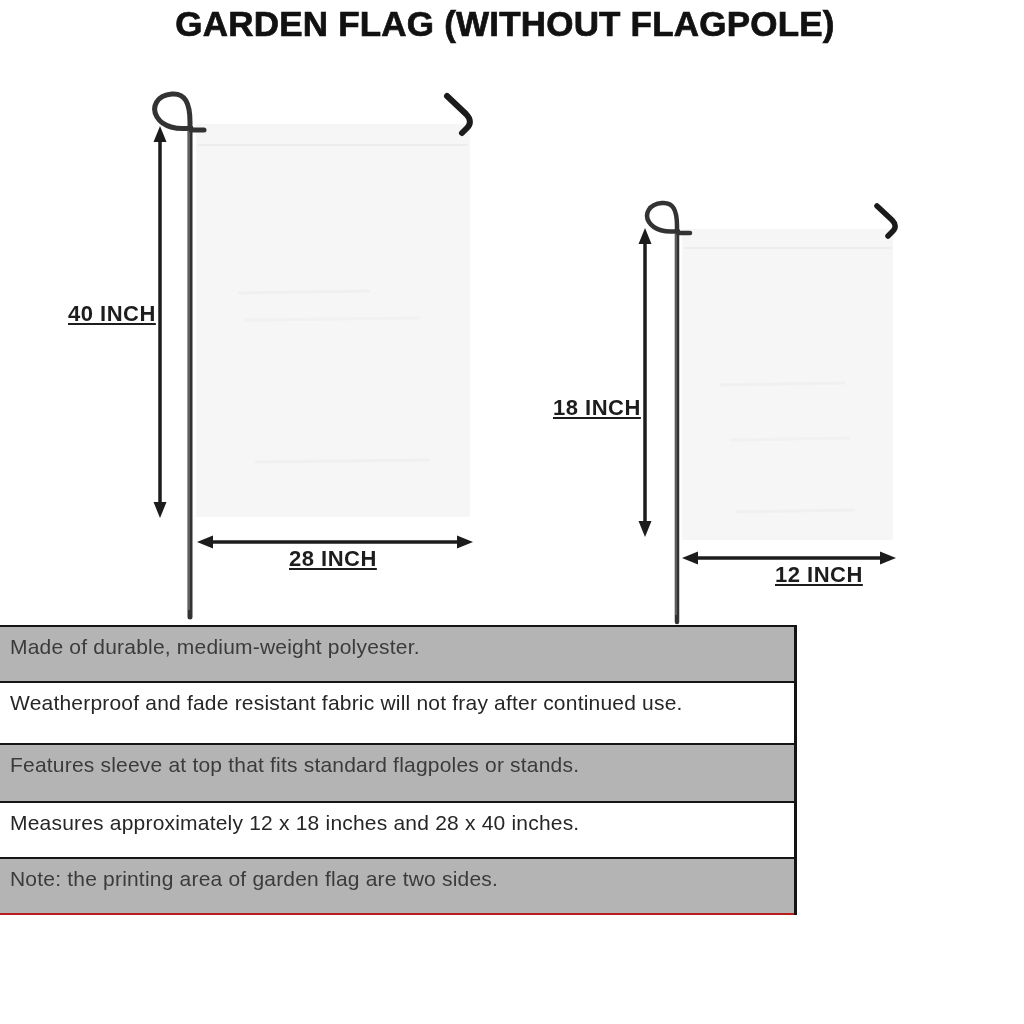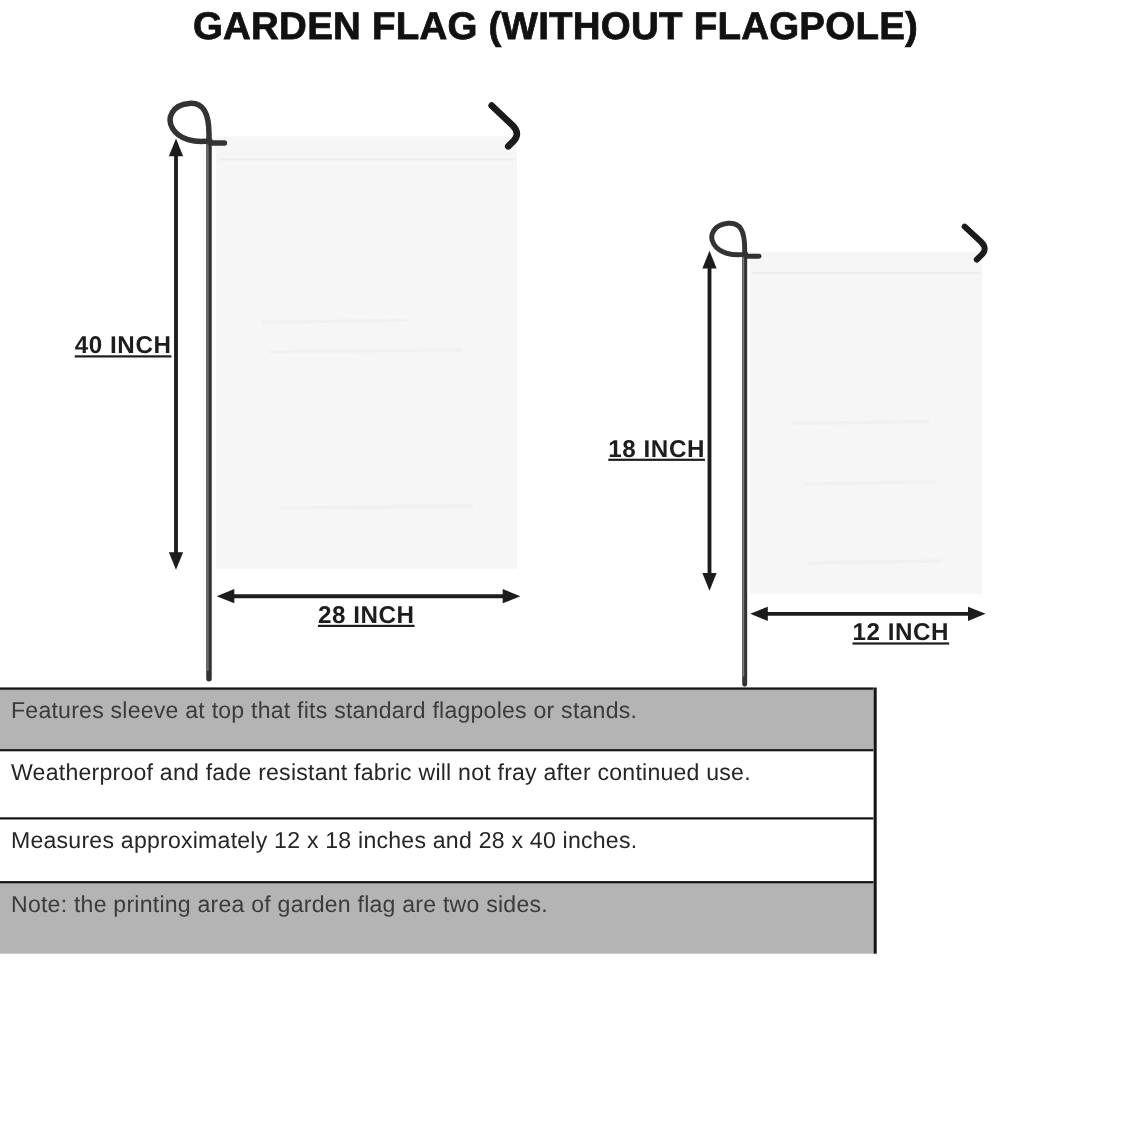--- a/index.html
+++ b/index.html
@@ -35,21 +35,21 @@
   }
   .feature-row{
     box-sizing:border-box;border-top:2px solid #141414;
     padding:7px 12px 0 10px;font-size:21px;letter-spacing:.2px;line-height:26px;
   }
   .feature-row.shaded{background:#b4b4b4;color:#3b3b3b;}
   .feature-row.plain{background:#ffffff;color:#262626;}
   .feature-row:nth-child(1){height:56px;}
   .feature-row:nth-child(2){height:62px;}
   .feature-row:nth-child(3){height:58px;}
-  .feature-row:nth-child(4){height:66px;}
+  .feature-row:nth-child(4){height:56px;}
   .feature-row:nth-child(5){height:58px;border-bottom:2px solid #b91c1c;}
 </style>
 </head>
 <body>
 
 <div class="canvas">
 
   <div class="title">
     <div class="title-line1">GARDEN FLAG (WITHOUT FLAGPOLE)</div>
   </div>
@@ -110,19 +110,20 @@
       </g>
     </g>
   </svg>
 
   <div class="dim-label lbl-h-large">40 INCH</div>
   <div class="dim-label lbl-w-large">28 INCH</div>
   <div class="dim-label lbl-h-small">18 INCH</div>
   <div class="dim-label lbl-w-small">12 INCH</div>
 
   <div class="features">
+    <div class="feature-row shaded">Made of durable, medium-weight polyester.</div>
+    <div class="feature-row plain">Weatherproof and fade resistant fabric will not fray after continued use.</div>
     <div class="feature-row shaded">Features sleeve at top that fits standard flagpoles or stands.</div>
-    <div class="feature-row plain">Weatherproof and fade resistant fabric will not fray after continued use.</div>
     <div class="feature-row plain">Measures approximately 12 x 18 inches and 28 x 40 inches.</div>
     <div class="feature-row shaded">Note: the printing area of garden flag are two sides.</div>
   </div>
 
 </div>
 
 </body></html>

